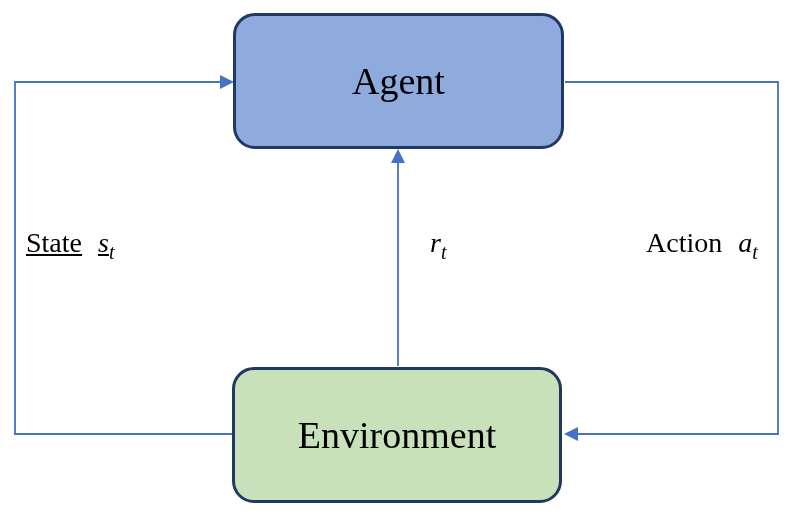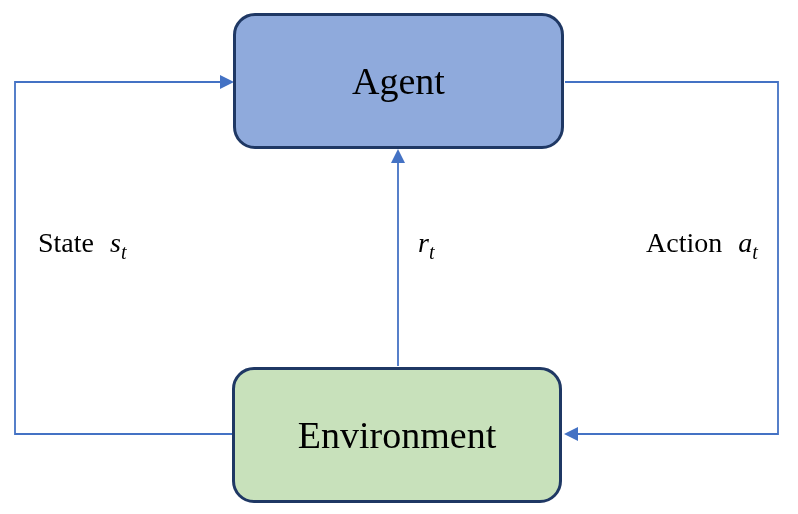--- a/index.html
+++ b/index.html
@@ -61,21 +61,21 @@
     border-color: var(--environment-border);
     text-align: center;
   }
   .edge-label {
     position: absolute;
     top: 224px;
     font-size: 28px;
     line-height: 38px;
     white-space: nowrap;
   }
-  .label-state  { left: 38px; }
+  .label-state  { left: 26px; text-decoration: underline; }
   .label-reward-word { right: 406px; }   
   .label-reward-sym  { left: 414px; }
   .label-action { left: 646px; text-align: right; }
   .math { margin-left: 16px; }
   .math .var { font-style: italic; }
   .math sub {
     font-style: italic;
     font-size: 0.72em;
     line-height: 0;
   }
@@ -103,20 +103,20 @@
 
   <div class="node node-environment">
     <span>Environment</span>
   </div>
 
   <div class="edge-label label-state">
     <span>State</span><span class="math"><span class="var">s</span><sub>t</sub></span>
   </div>
 
   <div class="edge-label label-reward-sym">
-    <span class="math" style="margin-left:4px"><span class="var">r</span><sub>t</sub></span>
+    <span class="math" style="margin-left:16px"><span class="var">r</span><sub>t</sub></span>
   </div>
 
   <div class="edge-label label-action">
     <span>Action</span><span class="math"><span class="var">a</span><sub>t</sub></span>
   </div>
 
 </div>
 
 </body></html>

